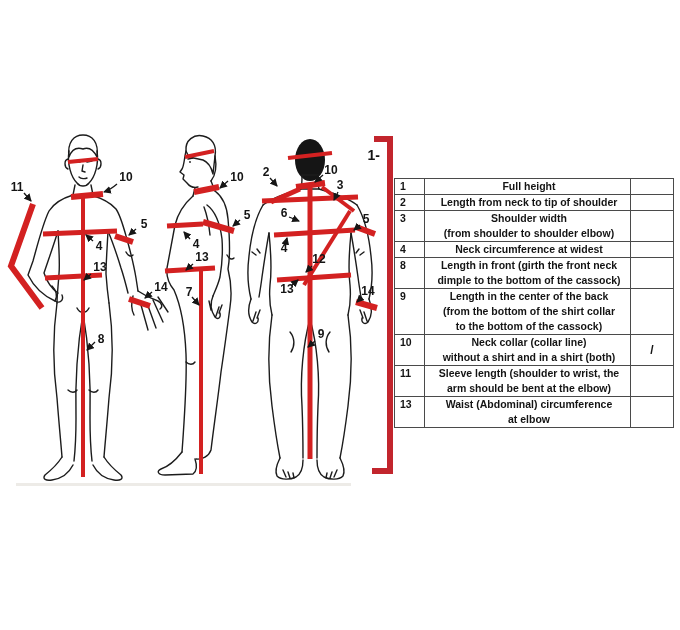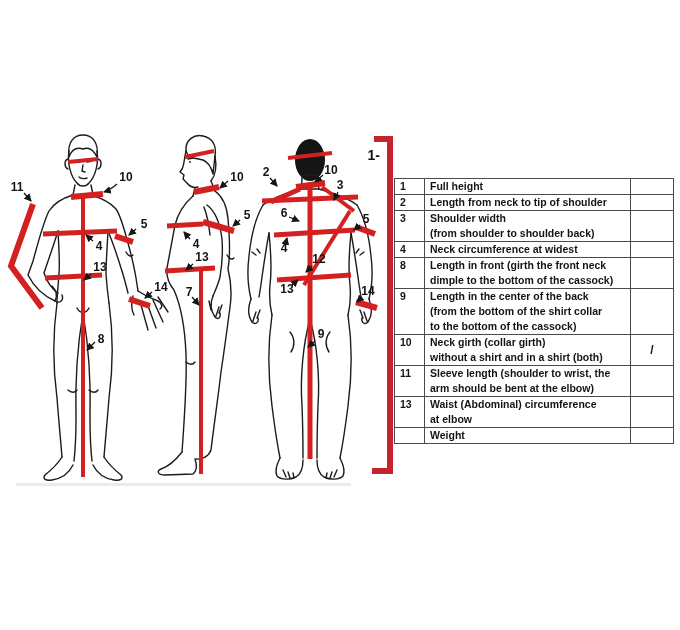--- a/index.html
+++ b/index.html
@@ -18,21 +18,21 @@
 
   
   .meas-table {
     position:absolute; left:394px; top:178px; width:280px;
     border-collapse:collapse; table-layout:fixed;
     font-family:"Liberation Sans", sans-serif;
     font-weight:bold; font-size:10.5px; line-height:15px; color:#141414;
   }
   .meas-table td { border:1px solid #4a4a4a; padding:0 2px 0 5px; vertical-align:top; overflow:hidden; }
   .meas-table td.c-num  { width:22px; }
-  .meas-table td.c-desc { width:198px; white-space:pre-line; }
+  .meas-table td.c-desc { width:198px; white-space:pre-line;text-align:center; }
   .meas-table td.c-val  { width:42px; text-align:center; vertical-align:middle; font-size:12px; padding:0; }
 </style>
 </head>
 <body>
 
 <div id="stage">
 
   <svg id="diagram-svg" width="680" height="630" viewBox="0 0 680 630">
     <defs>
       <marker id="ah" markerWidth="7" markerHeight="7" refX="5.2" refY="3" orient="auto">
@@ -212,21 +212,21 @@
           <td class="c-val"></td>
         </tr>
         <tr>
           <td class="c-num">2</td>
           <td class="c-desc">Length from neck to tip of shoulder</td>
           <td class="c-val"></td>
         </tr>
         <tr>
           <td class="c-num">3</td>
           <td class="c-desc">Shoulder width
-(from shoulder to shoulder back)</td>
+(from shoulder to shoulder elbow)</td>
           <td class="c-val"></td>
         </tr>
         <tr>
           <td class="c-num">4</td>
           <td class="c-desc">Neck circumference at widest</td>
           <td class="c-val"></td>
         </tr>
         <tr>
           <td class="c-num">8</td>
           <td class="c-desc">Length in front (girth the front neck
@@ -235,37 +235,32 @@
         </tr>
         <tr>
           <td class="c-num">9</td>
           <td class="c-desc">Length in the center of the back
 (from the bottom of the shirt collar
 to the bottom of the cassock)</td>
           <td class="c-val"></td>
         </tr>
         <tr>
           <td class="c-num">10</td>
-          <td class="c-desc">Neck girth (collar girth)
+          <td class="c-desc">Neck collar (collar line)
 without a shirt and in a shirt (both)</td>
           <td class="c-val">/</td>
         </tr>
         <tr>
           <td class="c-num">11</td>
           <td class="c-desc">Sleeve length (shoulder to wrist, the
 arm should be bent at the elbow)</td>
           <td class="c-val"></td>
         </tr>
         <tr>
           <td class="c-num">13</td>
           <td class="c-desc">Waist (Abdominal) circumference
 at elbow</td>
           <td class="c-val"></td>
         </tr>
-        <tr>
-          <td class="c-num"></td>
-          <td class="c-desc">Weight</td>
-          <td class="c-val"></td>
-        </tr>
       </tbody>
   </table>
 
 </div>
 
 </body></html>

